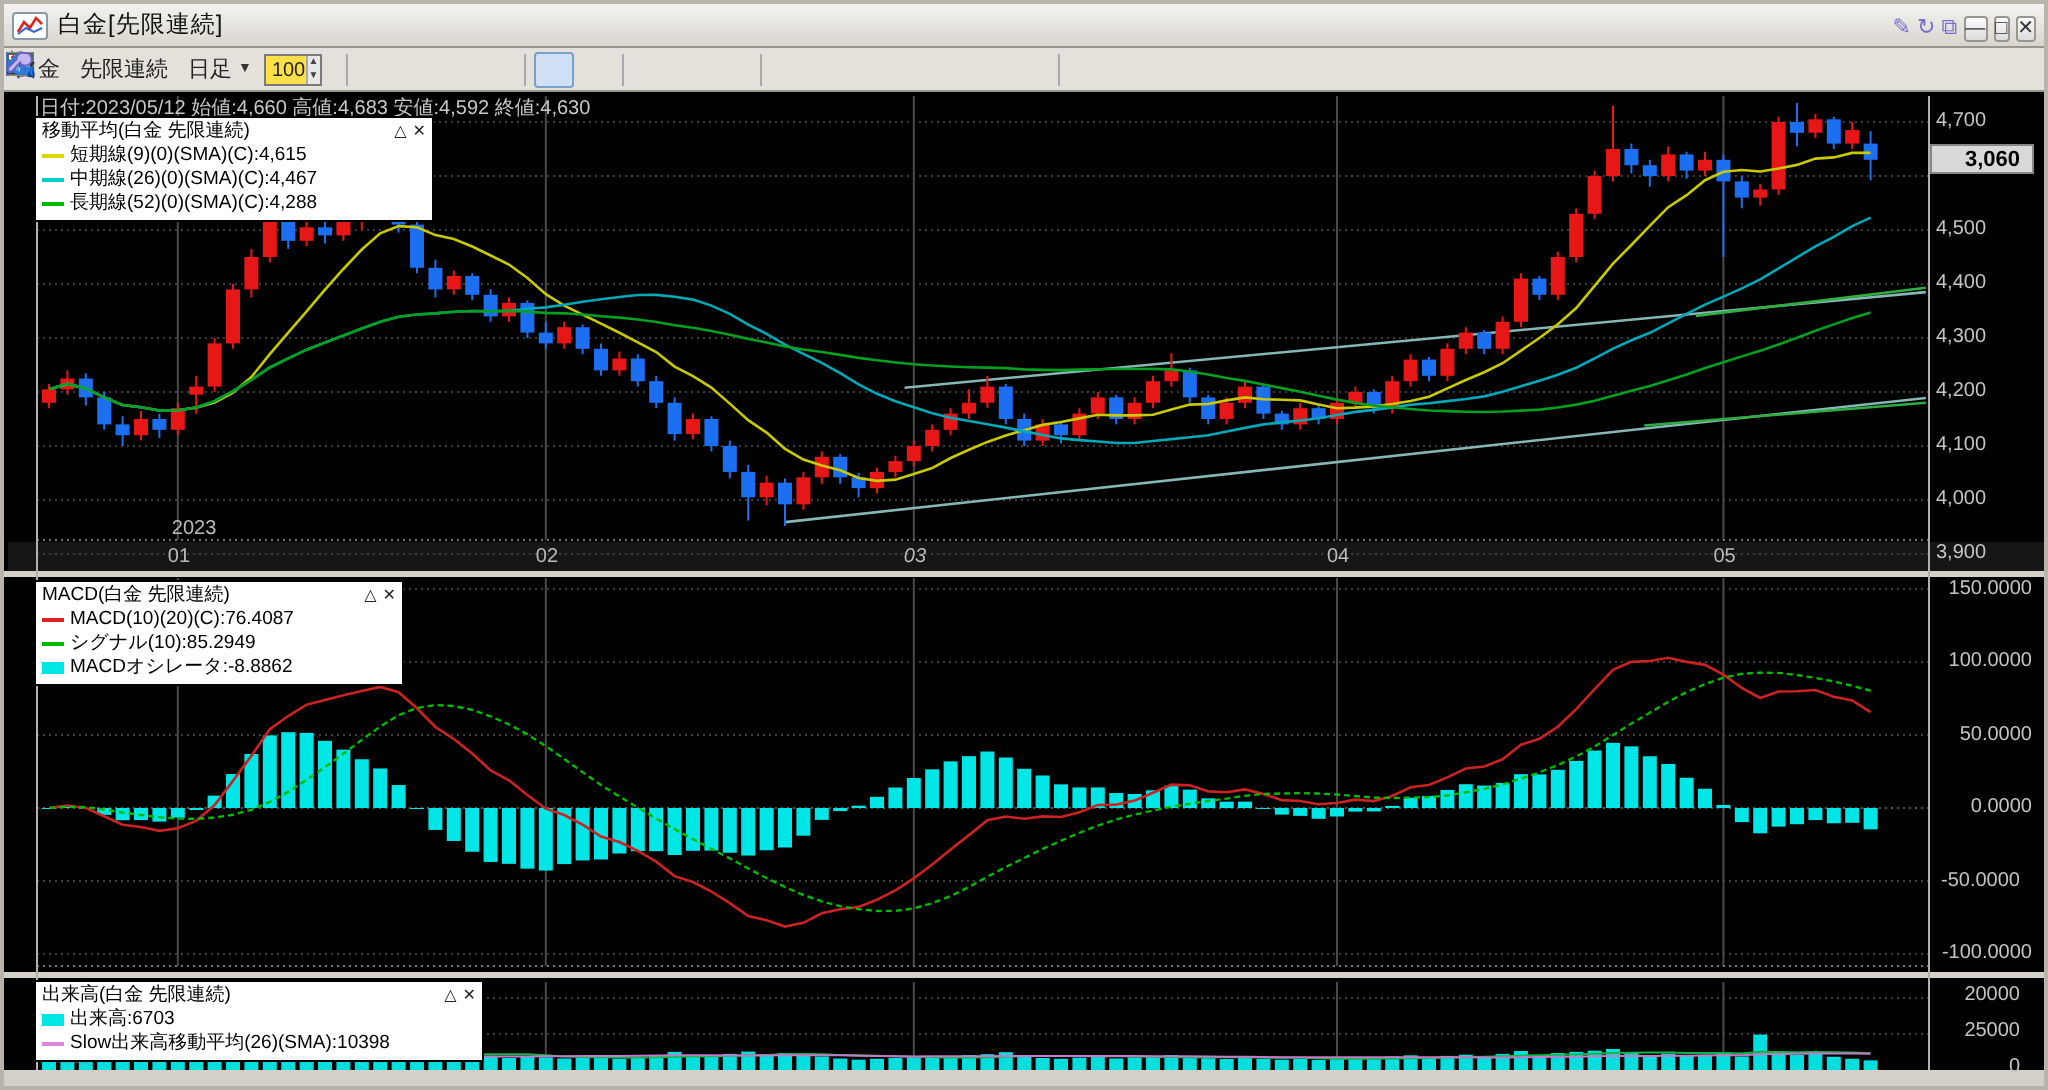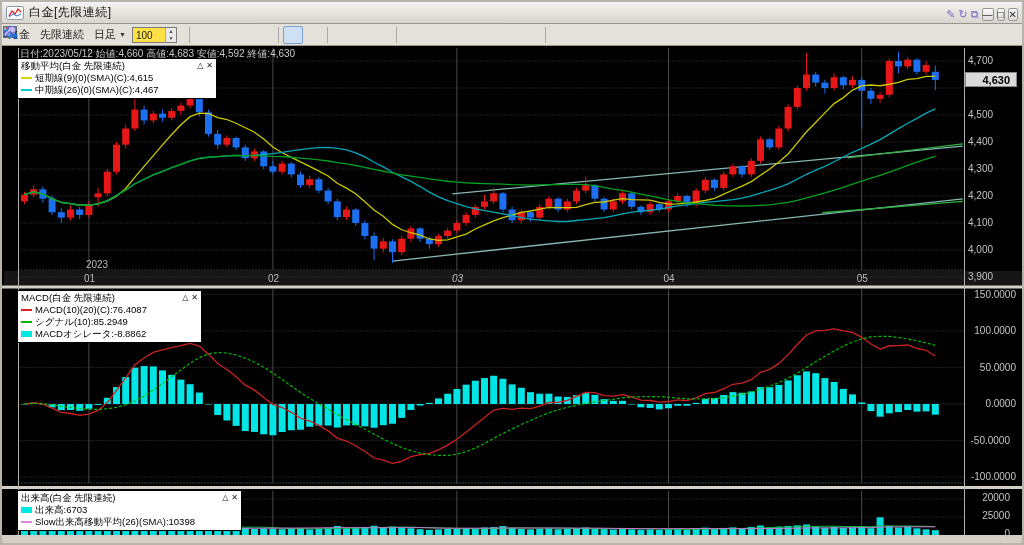--- a/index.html
+++ b/index.html
@@ -16,21 +16,21 @@
   #titlebar-spacer{flex:1;}
   .tb-tool{width:16px;height:15px;margin-left:3px;color:#7b6ec9;font-size:11px;line-height:15px;text-align:center;}
   .win-btn{width:22px;height:16px;margin-left:3px;background:linear-gradient(#fcfcfc,#dcdcdc);
     border:1px solid #9a968e;border-radius:2px;font-size:10px;line-height:14px;text-align:center;color:#333;}
   
   #toolbar{position:absolute;left:0;top:22px;width:100%;height:22px;background:#e4e1db;
     border-bottom:1px solid #9a968e;display:flex;align-items:center;padding:0 6px;font-size:11px;color:#222;}
   .tb-label{margin-right:10px;}
   .tb-period{display:flex;align-items:center;margin-right:6px;}
   .tb-caret{font-size:7px;margin-left:3px;color:#333;}
-  #bar-count{width:45px;height:16px;background:#fde047;border:1px solid #7a7a7a;display:flex;margin-right:8px;}
+  #bar-count{width:29px;height:16px;background:#fde047;border:1px solid #7a7a7a;display:flex;margin-right:8px;}
   #bar-count .val{flex:1;font-size:10px;padding:2px 0 0 3px;}
   #bar-count .spin{width:11px;display:flex;flex-direction:column;border-left:1px solid #aaa;}
   #bar-count .spin div{flex:1;font-size:5px;line-height:7px;text-align:center;background:#e8e8e8;color:#444;}
   .tb-sep{width:1px;height:16px;background:#aaa;margin:0 4px;}
   .tb-btn{width:20px;height:18px;display:flex;align-items:center;justify-content:center;border:1px solid transparent;border-radius:2px;}
   .tb-btn.active{background:#cfe0f5;border:1px solid #7aa0d0;}
   #toolbar-spacer{flex:1;}
   
   .abs{position:absolute;}
   #info-line{left:18px;top:45px;font-size:10px;color:#c8c8c8;white-space:pre;}
@@ -682,21 +682,21 @@
   <div id="info-line" class="abs">日付:2023/05/12 始値:4,660 高値:4,683 安値:4,592 終値:4,630</div>
   <div id="overlays">
       <div class="tick" style="left: 966px; top: 53px;">4,700</div>
       <div class="tick" style="left: 966px; top: 107px;">4,500</div>
       <div class="tick" style="left: 966px; top: 134px;">4,400</div>
       <div class="tick" style="left: 966px; top: 161px;">4,300</div>
       <div class="tick" style="left: 966px; top: 188px;">4,200</div>
       <div class="tick" style="left: 966px; top: 215px;">4,100</div>
       <div class="tick" style="left: 966px; top: 242px;">4,000</div>
       <div class="tick" style="left: 966px; top: 269px;">3,900</div>
-      <div class="" id="last-price" style="position: absolute; left: 963px; top: 70px; width: 52px; height: 15px; background: rgb(217, 217, 217); color: rgb(0, 0, 0); font-weight: bold; font-size: 11px; text-align: right; padding: 1px 6px 0px 0px; border: 1px solid rgb(136, 136, 136);">4,630</div>
+      <div class="" id="last-price" style="position: absolute; left: 963px; top: 70px; width: 52px; height: 15px; background: rgb(217, 217, 217); color: rgb(0, 0, 0); font-weight: bold; font-size: 11px; text-align: right; padding: 1px 6px 0px 0px; border: 1px solid rgb(136, 136, 136);">3,060</div>
       <div class="tick r" style="left: 958px; top: 286.5px; width: 56px;">150.0000</div>
       <div class="tick r" style="left: 958px; top: 323px; width: 56px;">100.0000</div>
       <div class="tick r" style="left: 958px; top: 359.5px; width: 56px;">50.0000</div>
       <div class="tick r" style="left: 958px; top: 396px; width: 56px;">0.0000</div>
       <div class="tick r" style="left: 952px; top: 432.5px; width: 56px;">-50.0000</div>
       <div class="tick r" style="left: 958px; top: 469px; width: 56px;">-100.0000</div>
       <div class="tick r" style="left: 952px; top: 490px; width: 56px;">20000</div>
       <div class="tick r" style="left: 952px; top: 508px; width: 56px;">25000</div>
       <div class="tick r" style="left: 952px; top: 526px; width: 56px;">0</div>
       <div class="month-label" style="left: 81.9px; top: 271px;">01</div>
@@ -712,20 +712,24 @@
           <span class="lg-btn">✕</span>
         </div>
         <div class="lg-row">
           <span class="sw" style="background: rgb(216, 216, 0); height: 2px;"></span>
           <span>短期線(9)(0)(SMA)(C):4,615</span>
         </div>
         <div class="lg-row">
           <span class="sw" style="background: rgb(0, 204, 204); height: 2px;"></span>
           <span>中期線(26)(0)(SMA)(C):4,467</span>
         </div>
+        <div class="lg-row">
+          <span class="sw" style="background: rgb(0, 187, 0); height: 2px;"></span>
+          <span>長期線(52)(0)(SMA)(C):4,288</span>
+        </div>
       </div>
       <div class="legend abs" style="left: 15px; top: 288px; width: 185px;">
         <div class="lg-title">
           <span class="t">MACD(白金 先限連続)</span>
           <span class="lg-btn">△</span>
           <span class="lg-btn">✕</span>
         </div>
         <div class="lg-row">
           <span class="sw" style="background: rgb(221, 34, 34); height: 2px;"></span>
           <span>MACD(10)(20)(C):76.4087</span>

